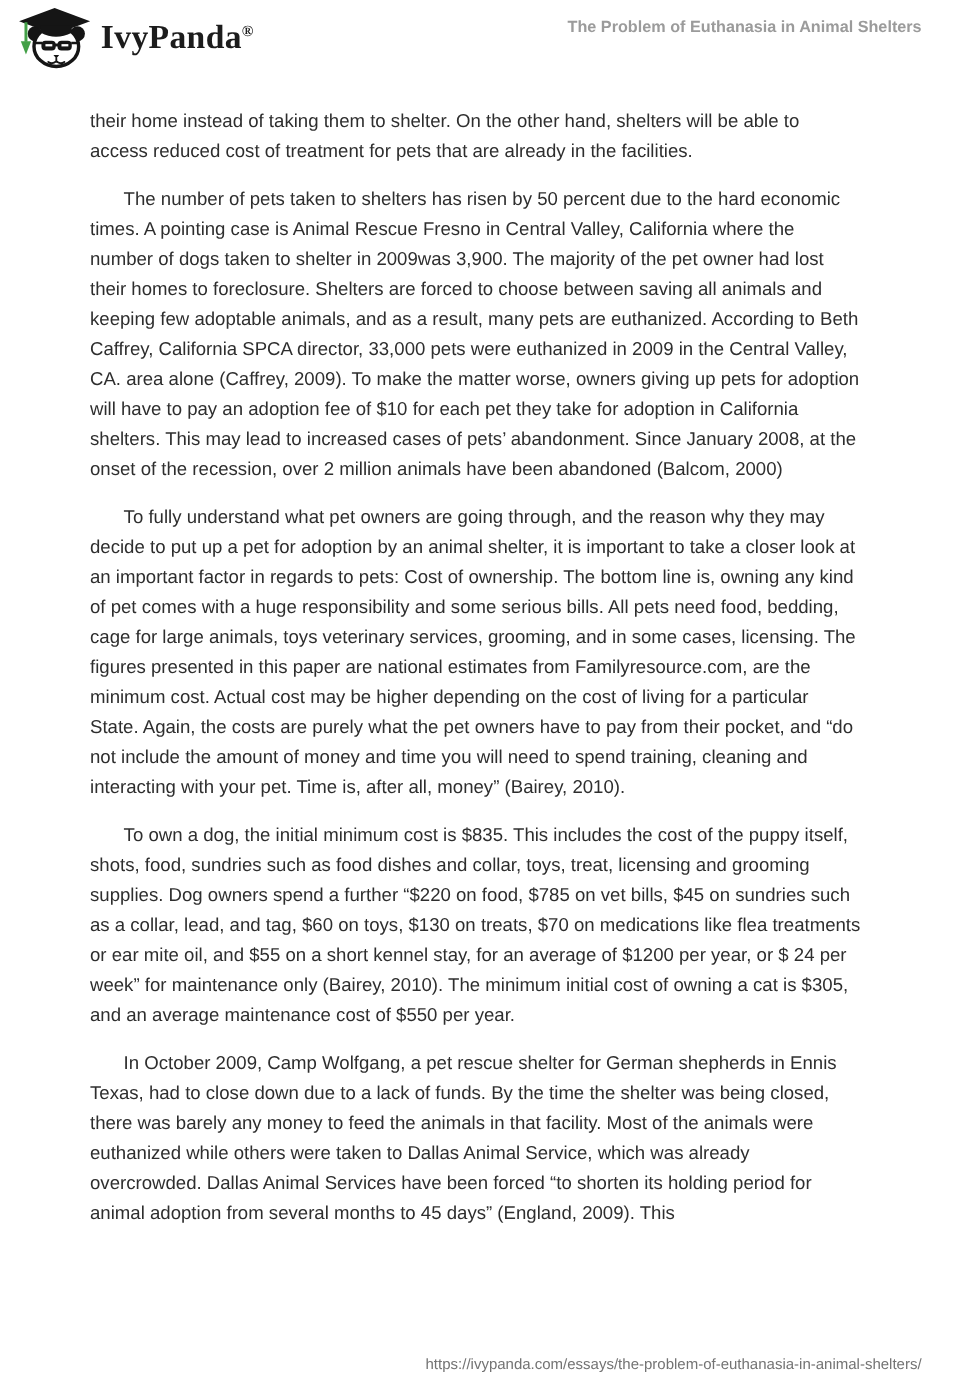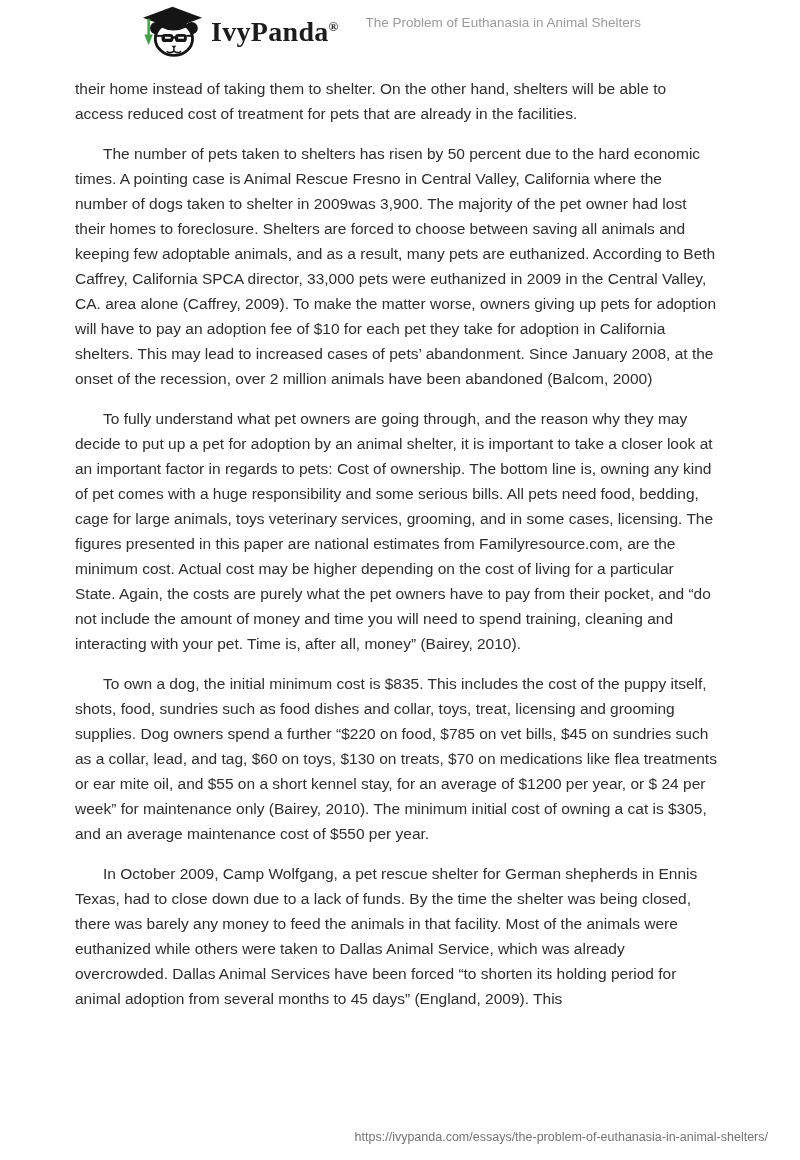--- a/index.html
+++ b/index.html
@@ -7,21 +7,21 @@
   .page {
     position: relative;
     width: 800px;
     height: 1160px;
     background: #ffffff;
     font-family: "Liberation Sans", sans-serif;
     overflow: hidden;
   }
   .header {
     display: flex;
-    justify-content: center;
+    justify-content: space-between;
     align-items: flex-start;
     padding: 6px 32px 0 14px;
     height: 64px;
     gap: 27px;
   }
   .brand {
     display: flex;
     align-items: center;
     gap: 7px;
   }
@@ -38,31 +38,32 @@
   .brand-text sup {
     font-size: 13px;
     font-weight: 700;
     vertical-align: super;
     line-height: 0;
   }
   .doc-title {
     margin-top: 9px;
     font-size: 13.5px;
     color: #9b9b9b;
+    font-weight: bold;
   }
   .content {
     padding: 12px 0 0 75px;
     width: 717px; 
   }
   .para {
     width: 642px;
     font-size: 15.5px;
     line-height: 25px;
     color: #2e2e2e;
-    margin: 0 0 15px 0;
+    margin: 13px 0 15px 0;
     text-align: left;
   }
   .para.indent { text-indent: 28px; }
   .footer {
     position: absolute;
     right: 32px;
     bottom: 16px;
     font-size: 12.5px;
     color: #737373;
   }

